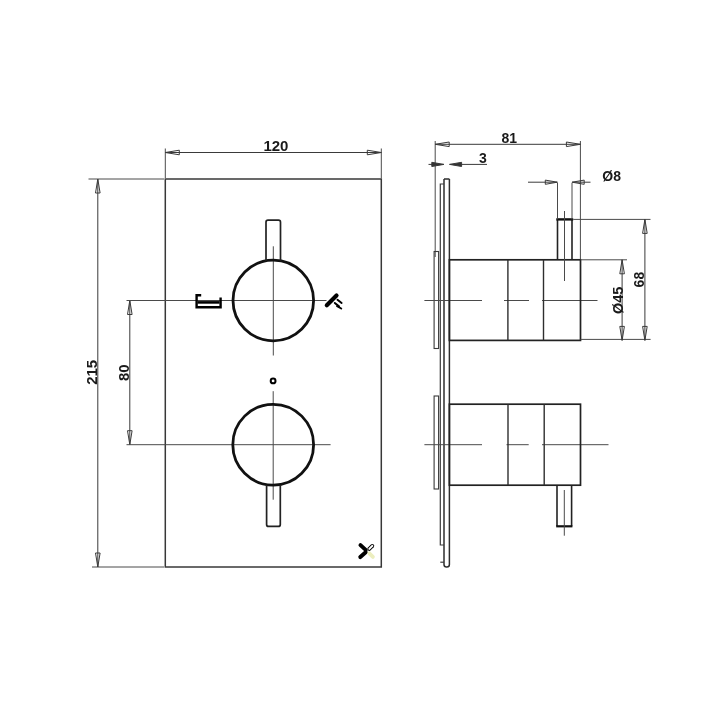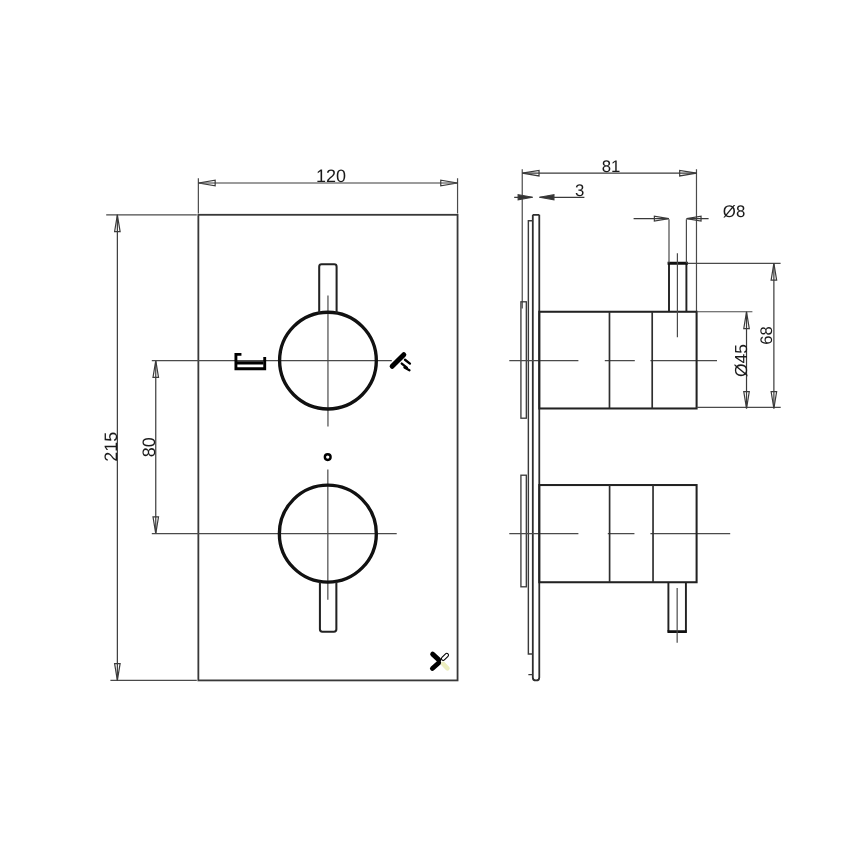--- a/index.html
+++ b/index.html
@@ -1,16 +1,16 @@
 <!DOCTYPE html>
 <html><head>
 <meta charset="utf-8">
 <style>
   html,body{margin:0;padding:0;background:#fff;}
-  .page{width:622px;height:719px;position:relative;background:#fff;}
+  .page{width:622px;height:719px;position:relative;background:#fff;font-weight:bold;}
   svg{filter:blur(0.3px);}
   text{font-family:"Liberation Sans", sans-serif;fill:#1a1a1a;}
 </style>
 </head>
 <body>
 <div class="page">
 <svg width="719" height="719" viewBox="0 0 719 719">
 
   <rect x="0" y="0" width="719" height="719" fill="#ffffff"></rect>
 

